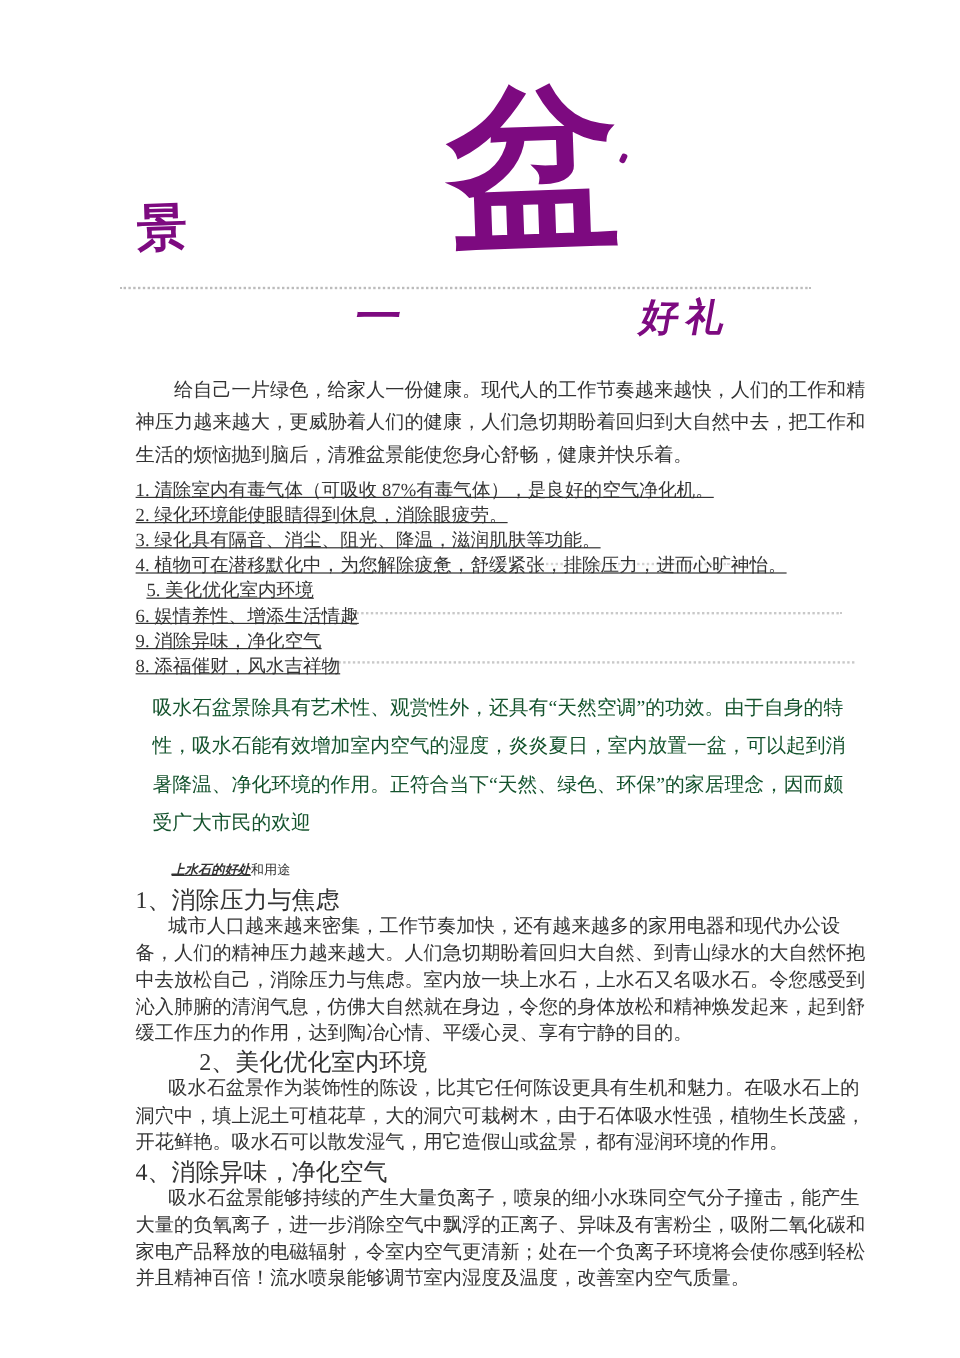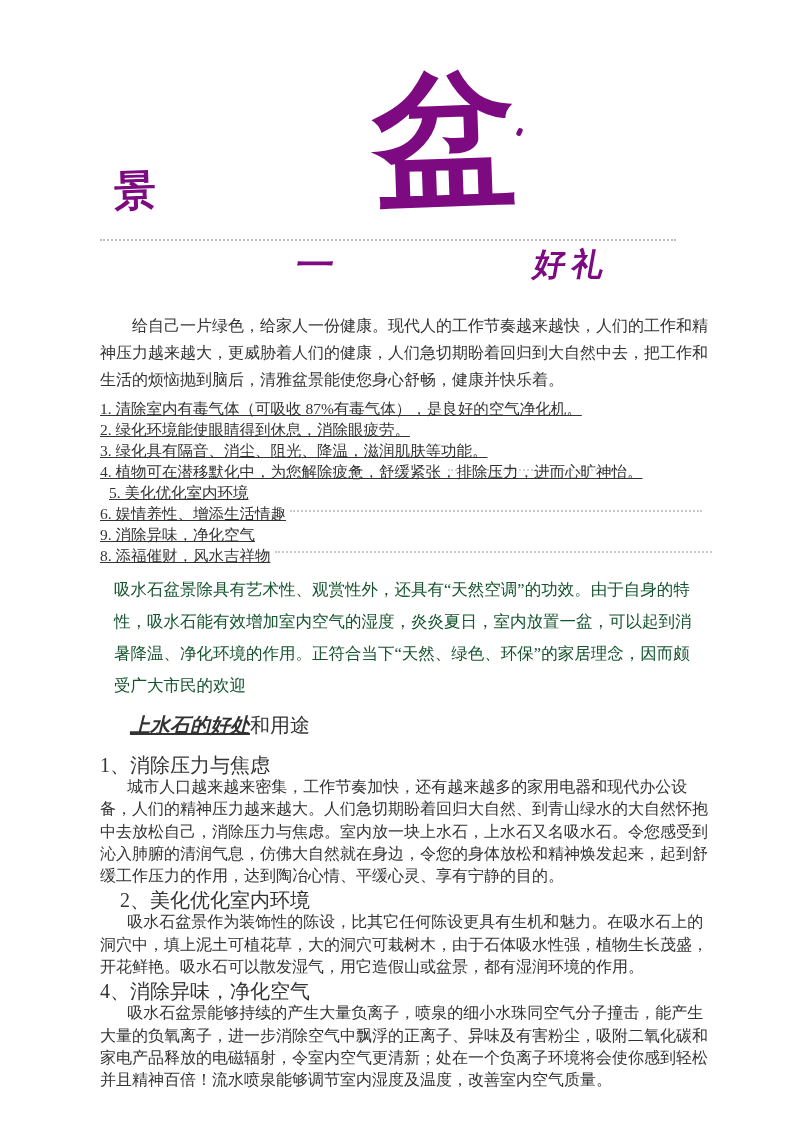--- a/index.html
+++ b/index.html
@@ -19,35 +19,35 @@
   .speck { position: absolute; left: 517px; top: 128px; width: 5px; height: 8px;
            background: #7d0a80; border-radius: 2px; transform: rotate(25deg); }
   
   .dotted { position: absolute; height: 0; border-top: 2px dotted #bcbcbc; }
   .rule-header { left: 100px; top: 239px; width: 576px; }
   .rule-a { left: 448px; top: 469px; width: 160px; border-top-color: #d2d2d2; }
   .rule-b { left: 290px; top: 510px; width: 412px; border-top-color: #c9c9c9; }
   .rule-c { left: 275px; top: 551px; width: 437px; border-top-color: #c9c9c9; }
   
   .content {
-    position: absolute; left: 100px; top: 312px; width: 616px;
+    position: absolute; left: 113px; top: 312px; width: 616px;
     color: #333333;
   }
   .p-intro { margin: 0; font-size: 16px; line-height: 27px; text-indent: 2em; }
   .benefit { margin: 0; font-size: 15.5px; line-height: 21px; text-decoration: underline; }
   .benefit.indent-1 { padding-left: 9px; }
   .benefits-block { margin-top: 5px; }
   .p-climate {
     margin: 8px 0 0 14px; width: 590px;
     font-size: 16.5px; line-height: 32px; color: #14532d;
   }
-  .sec-title { margin: 12px 0 18px 30px; font-size: 20px; line-height: 22px; }
+  .sec-title { margin: 12px 0 4px 30px; font-size: 11px; line-height: 22px; }
   .sec-title .bi { font-weight: bold; font-style: italic; text-decoration: underline; }
   .sub-head { margin: 2px 0 0 0; font-size: 20px; line-height: 22px; }
-  .sub-head.ml-40 { margin-left: 20px; }
+  .sub-head.ml-40 { margin-left: 53px; }
   .sub-head.ml-46 { }
   .sub-para { margin: 0; font-size: 16px; line-height: 22.3px; text-indent: 1.7em; }
 </style>
 </head>
 <body>
 
 <div class="hdr-char char-jing">景</div>
 <div class="hdr-char char-pen">盆</div>
 <div class="speck"></div>
 <div class="dotted rule-header"></div>

